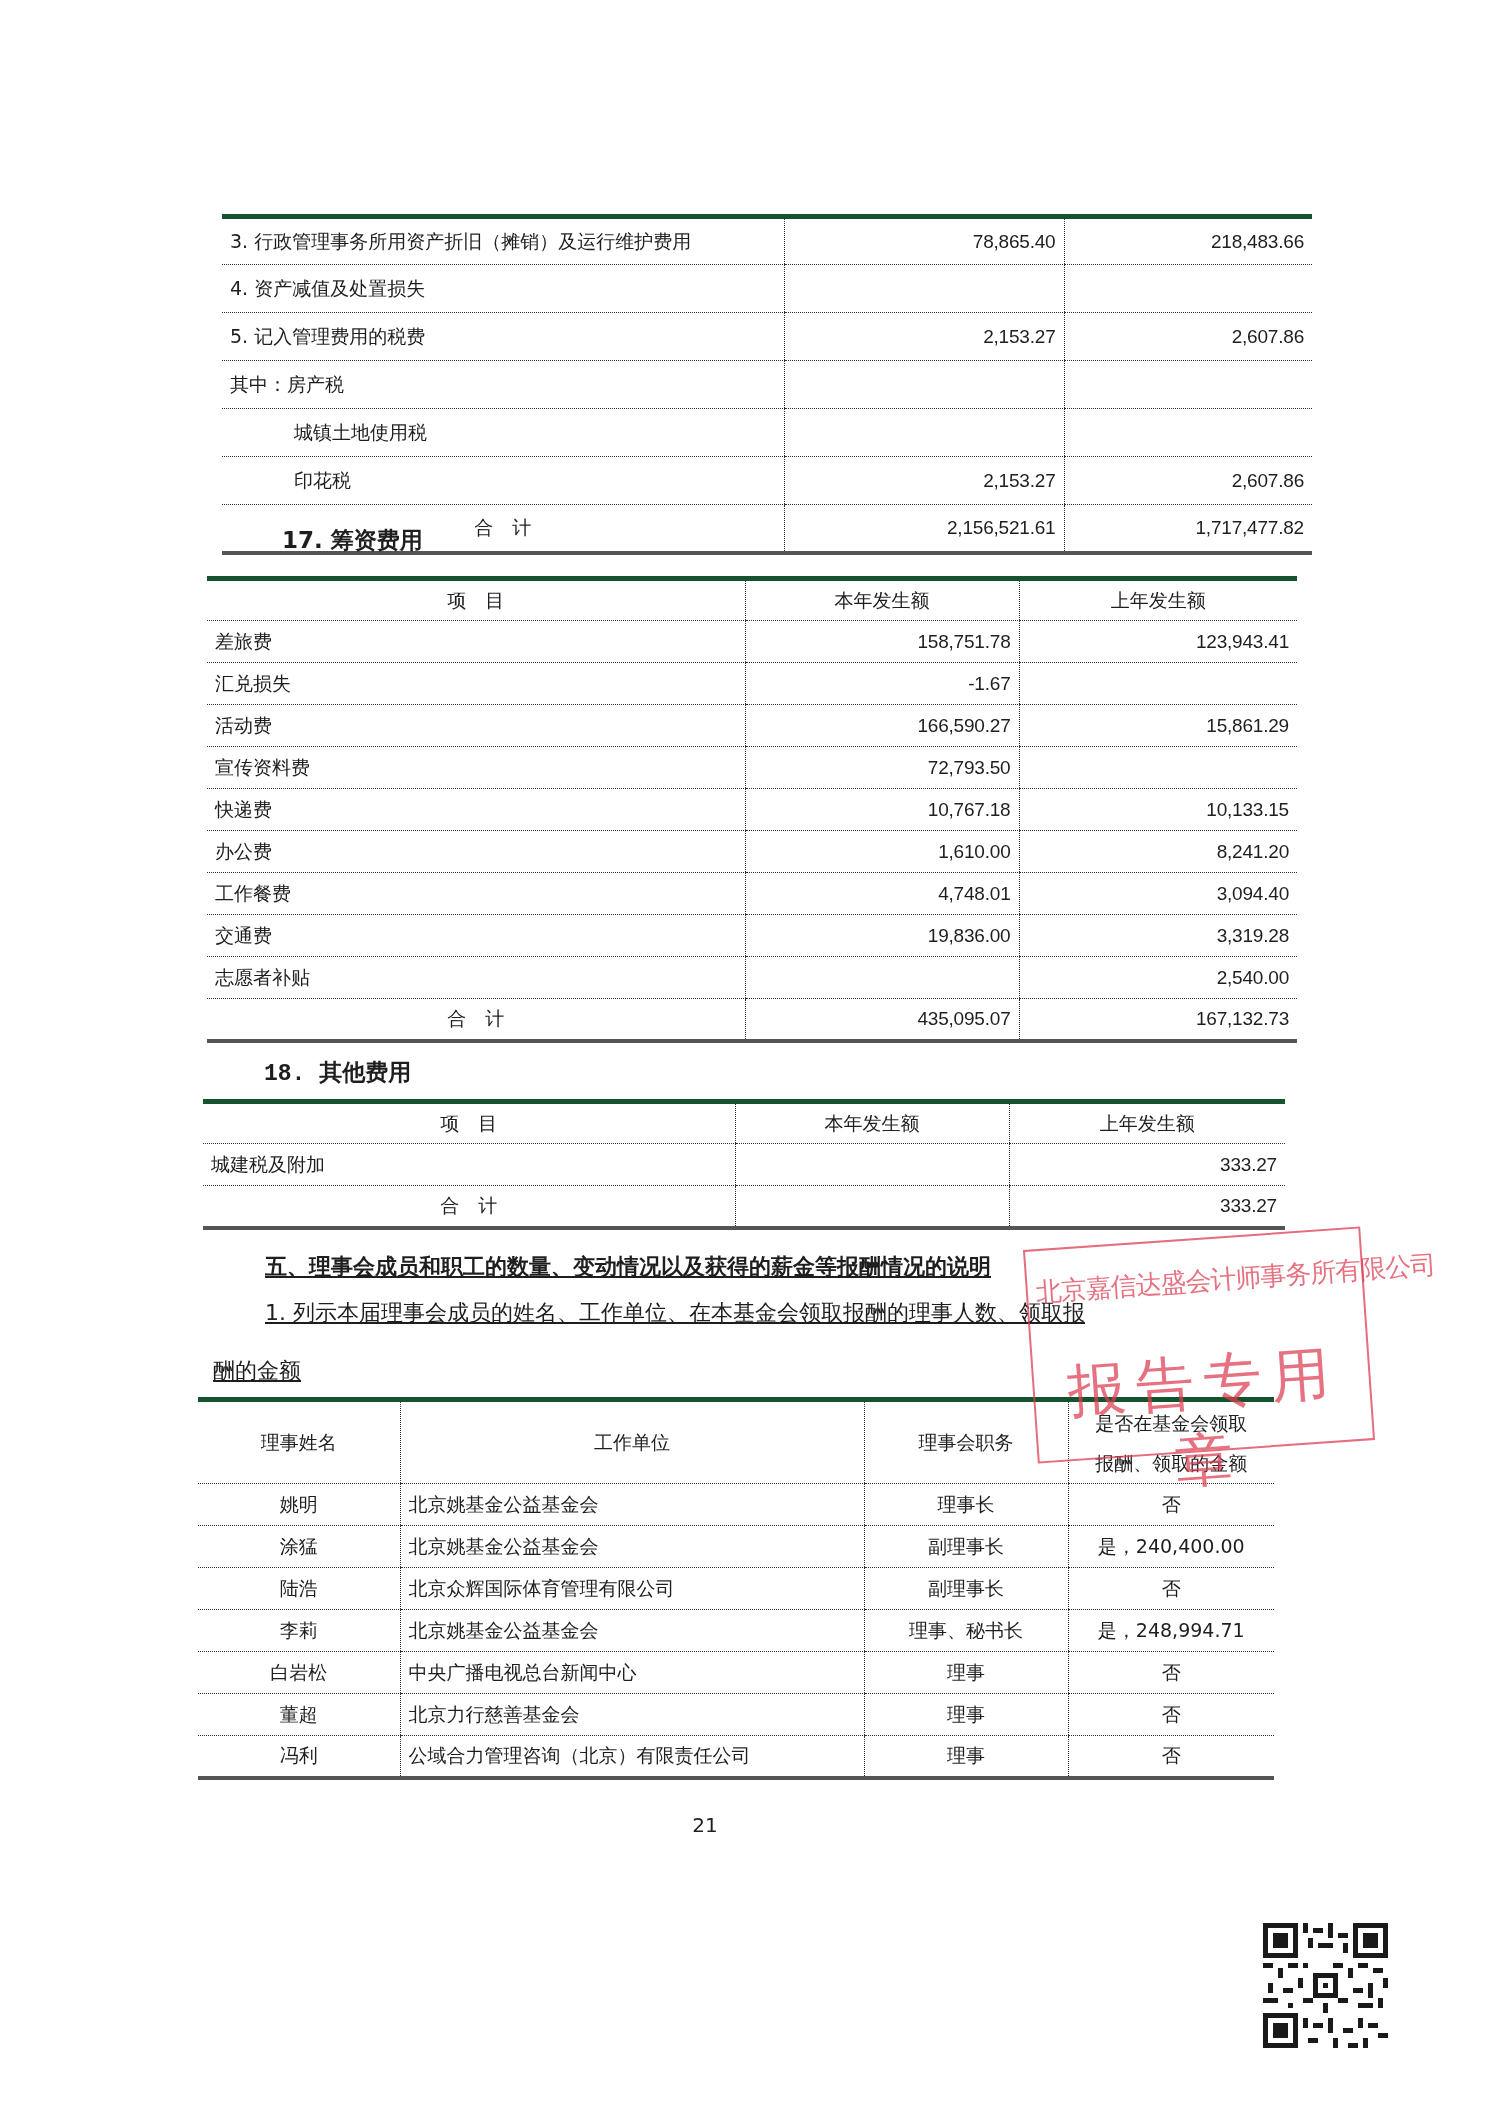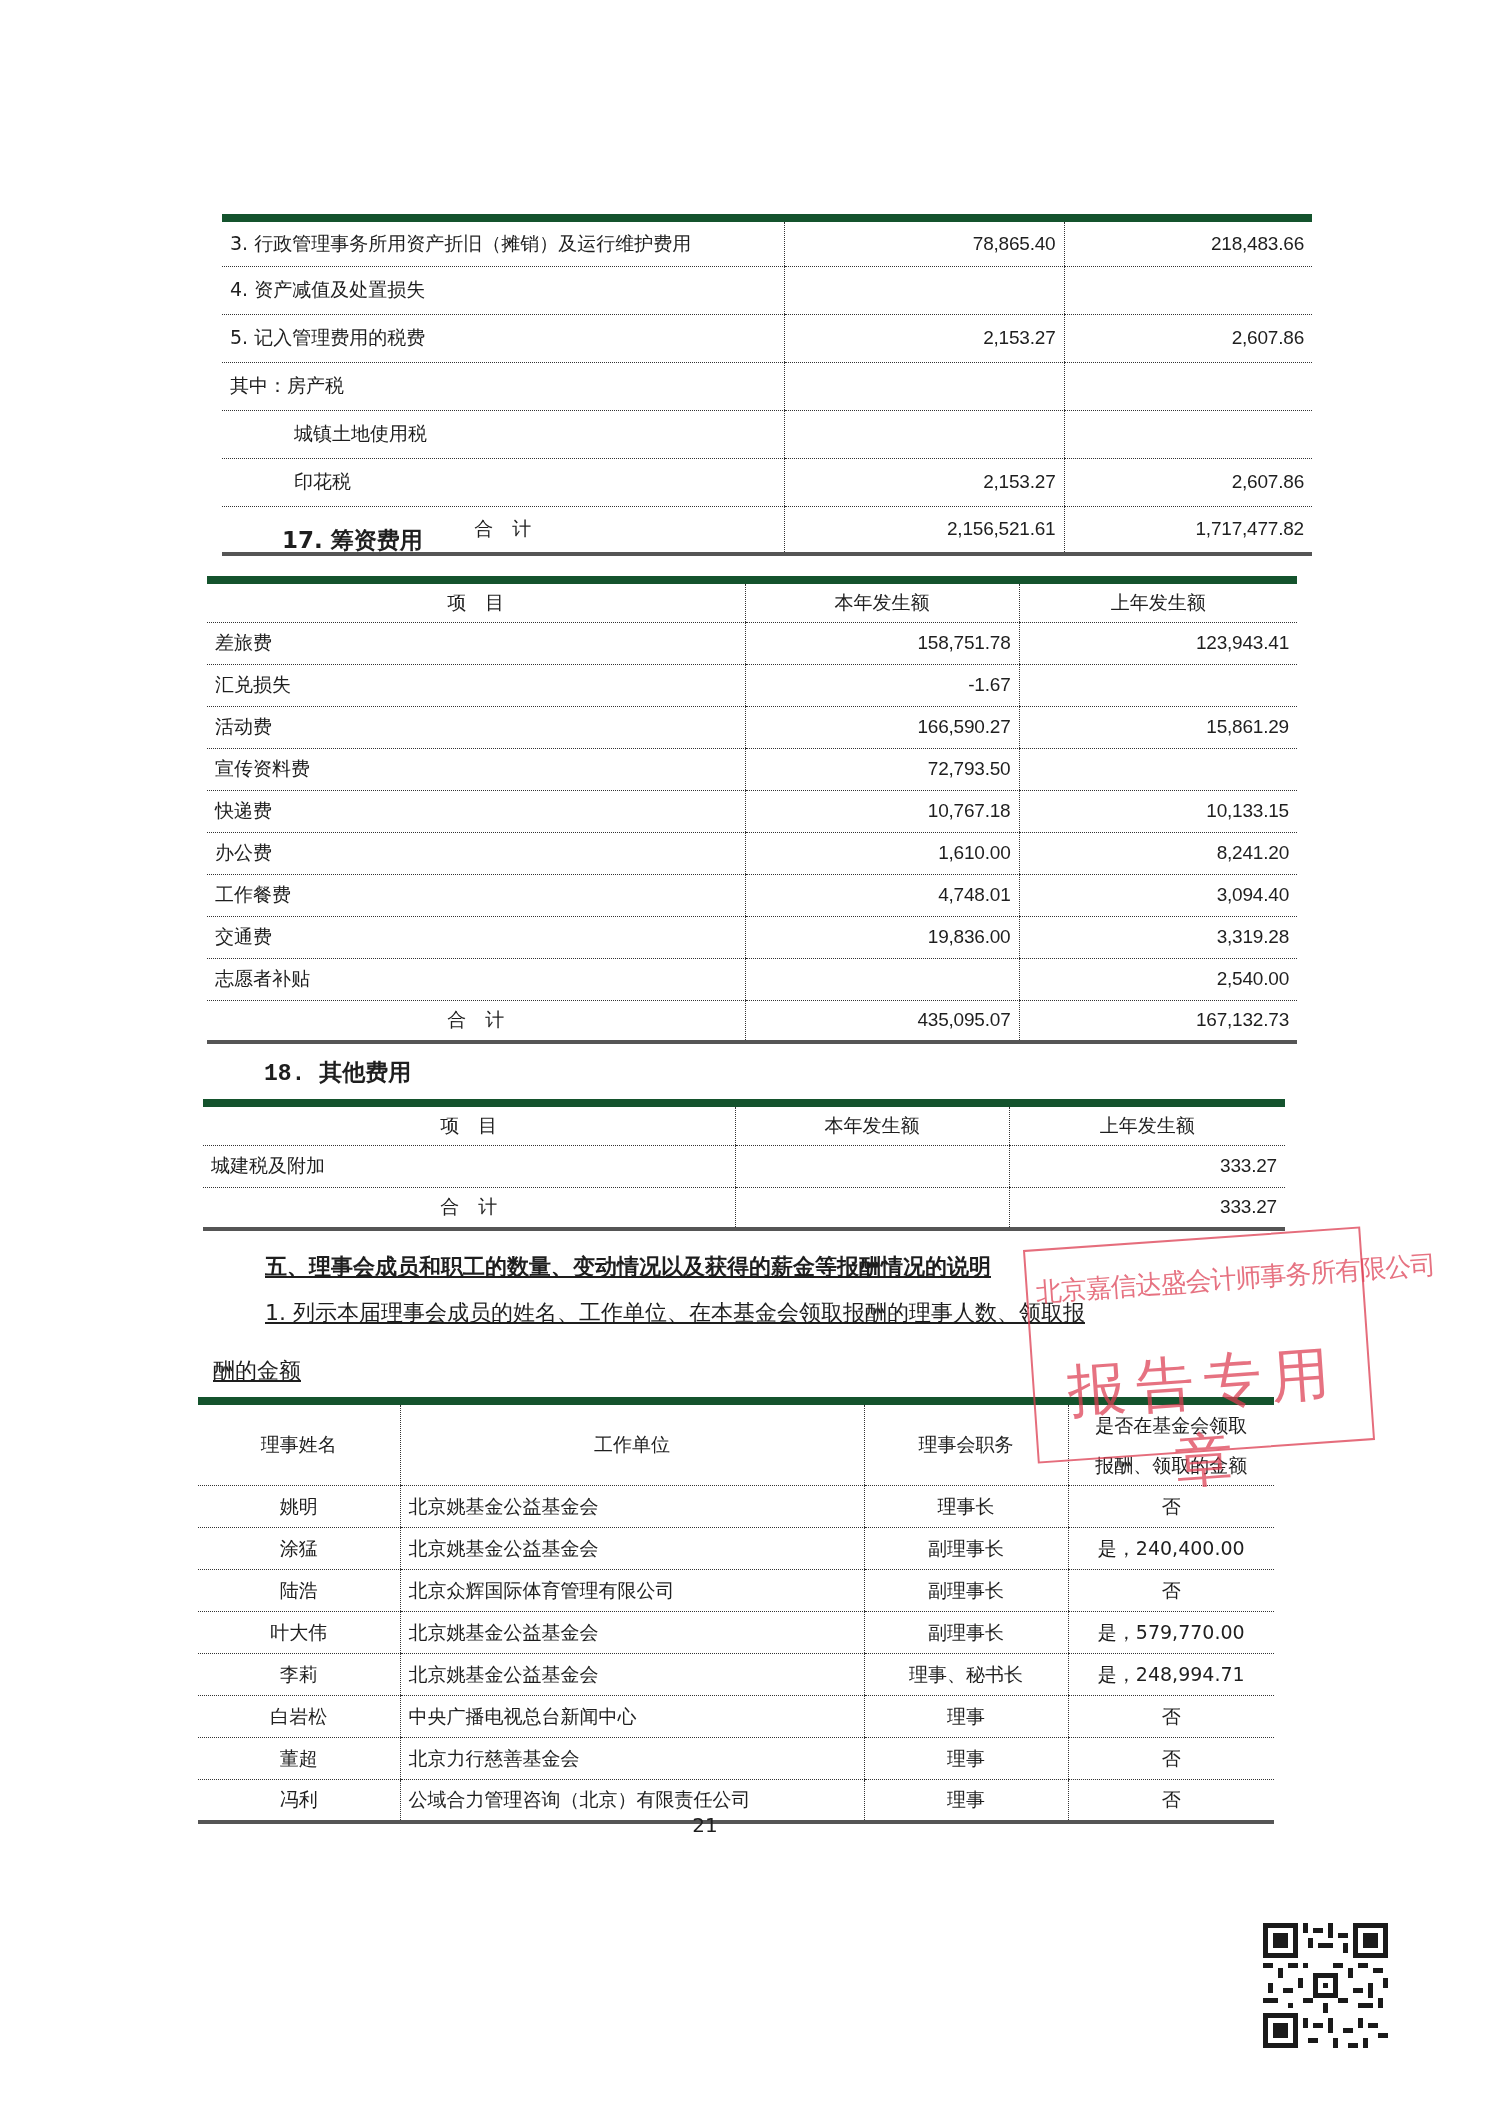--- a/index.html
+++ b/index.html
@@ -3,21 +3,21 @@
 <meta charset="utf-8">
 <style>
   html, body { margin:0; padding:0; }
   body { width:1500px; height:2121px; background:#ffffff; position:relative; overflow:hidden;
          font-family:"DejaVu Sans", "Liberation Sans", sans-serif; color:#1e1e1e; }
   .abs { position:absolute; }
   table.fin { position:absolute; border-collapse:collapse; table-layout:fixed; font-size:19px; }
   table.fin td { padding:0 8px; border-bottom:1.5px dotted #333; vertical-align:middle; white-space:nowrap; overflow:hidden; }
   table.fin td + td { border-left:1.5px dotted #333; }
   table.fin tr:last-child td { border-bottom:none; }
-  .thick-top { border-top:8px solid #14532d; }
+  .thick-top { border-top:5px solid #14532d; }
   .thick-bottom { border-bottom:4px solid #555 !important; }
   .num { text-align:right; font-family:"Liberation Sans", sans-serif; font-size:19px; letter-spacing:-0.2px; }
   .ctr { text-align:center; }
   .indent { padding-left:72px !important; }
   .heading { font-weight:bold; font-size:23px; }
   .para { font-size:22px;text-decoration:underline; }
   .stamp { position:absolute; left:1030px; top:1238px; width:338px; height:214px; border:2.5px solid rgba(220,60,80,0.75);
            transform:rotate(-4deg); color:rgba(220,60,80,0.72); box-sizing:border-box; }
   .stamp .line1 { position:absolute; left:8px; top:24px; width:320px; font-size:26px; text-align:center; letter-spacing:-1px; white-space:nowrap; }
   .stamp .line2 { position:absolute; left:0; top:104px; width:338px; font-size:58px; text-align:center; letter-spacing:10px; font-family:"DejaVu Serif", serif; }
@@ -197,26 +197,20 @@
       <td class="ctr">涂猛</td>
       <td>北京姚基金公益基金会</td>
       <td class="ctr">副理事长</td>
       <td class="ctr">是，240,400.00</td>
     </tr>
     <tr style="height:42px">
       <td class="ctr">陆浩</td>
       <td>北京众辉国际体育管理有限公司</td>
       <td class="ctr">副理事长</td>
       <td class="ctr">否</td>
-    </tr>
-    <tr style="height:42px">
-      <td class="ctr">叶大伟</td>
-      <td>北京姚基金公益基金会</td>
-      <td class="ctr">副理事长</td>
-      <td class="ctr">是，579,770.00</td>
     </tr>
     <tr style="height:42px">
       <td class="ctr">李莉</td>
       <td>北京姚基金公益基金会</td>
       <td class="ctr">理事、秘书长</td>
       <td class="ctr">是，248,994.71</td>
     </tr>
     <tr style="height:42px">
       <td class="ctr">白岩松</td>
       <td>中央广播电视总台新闻中心</td>

